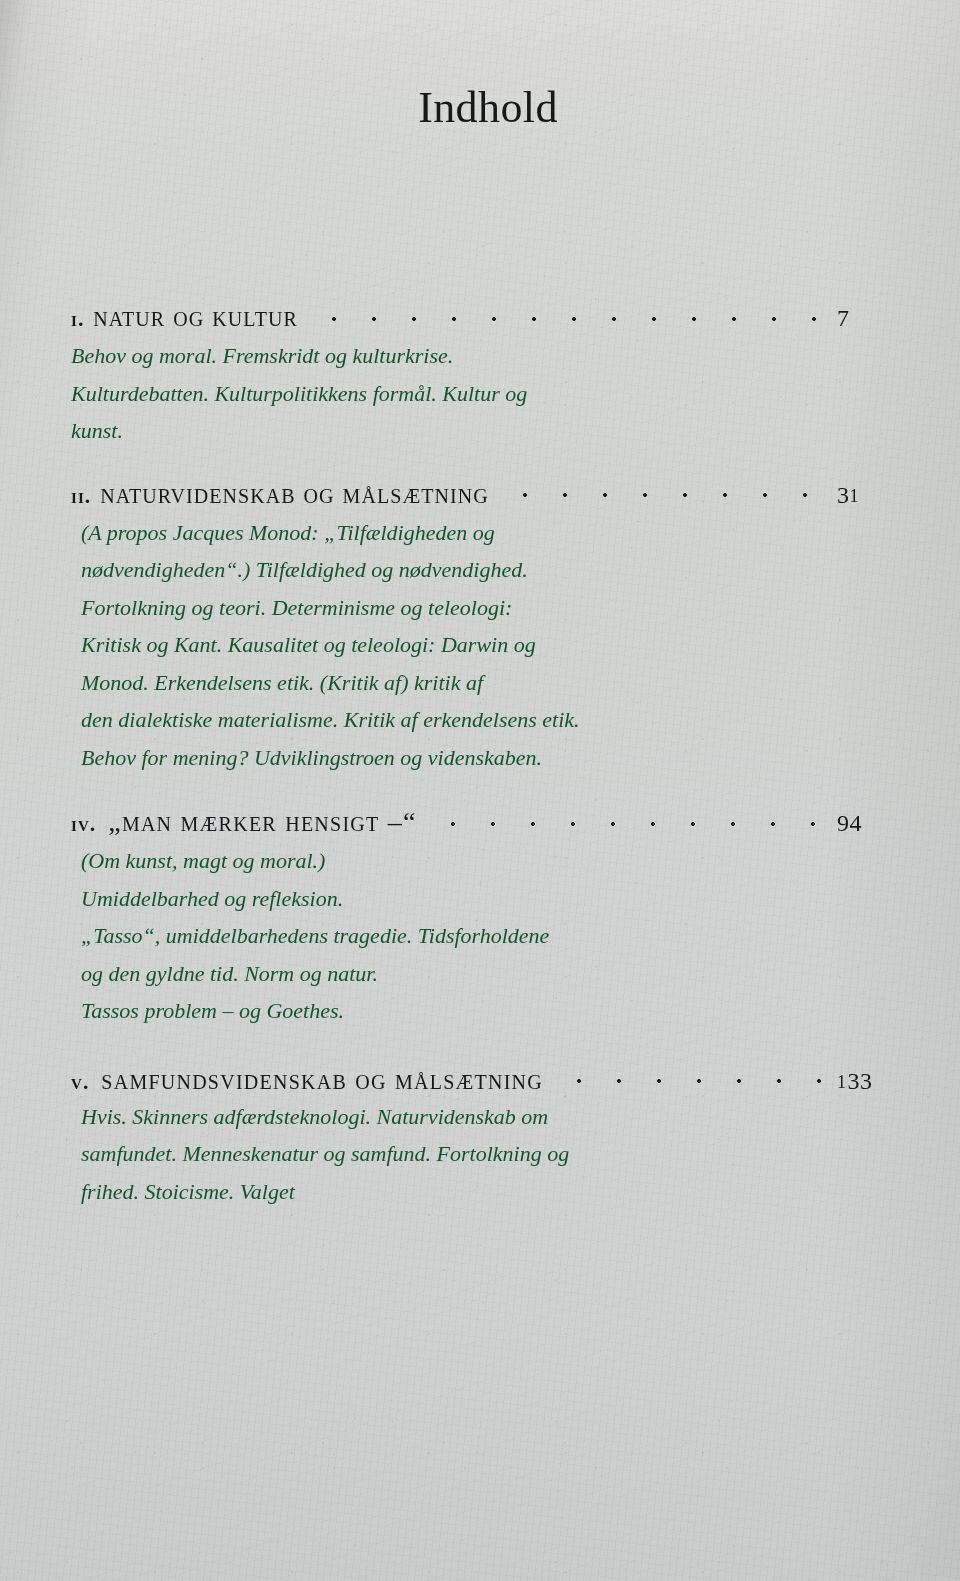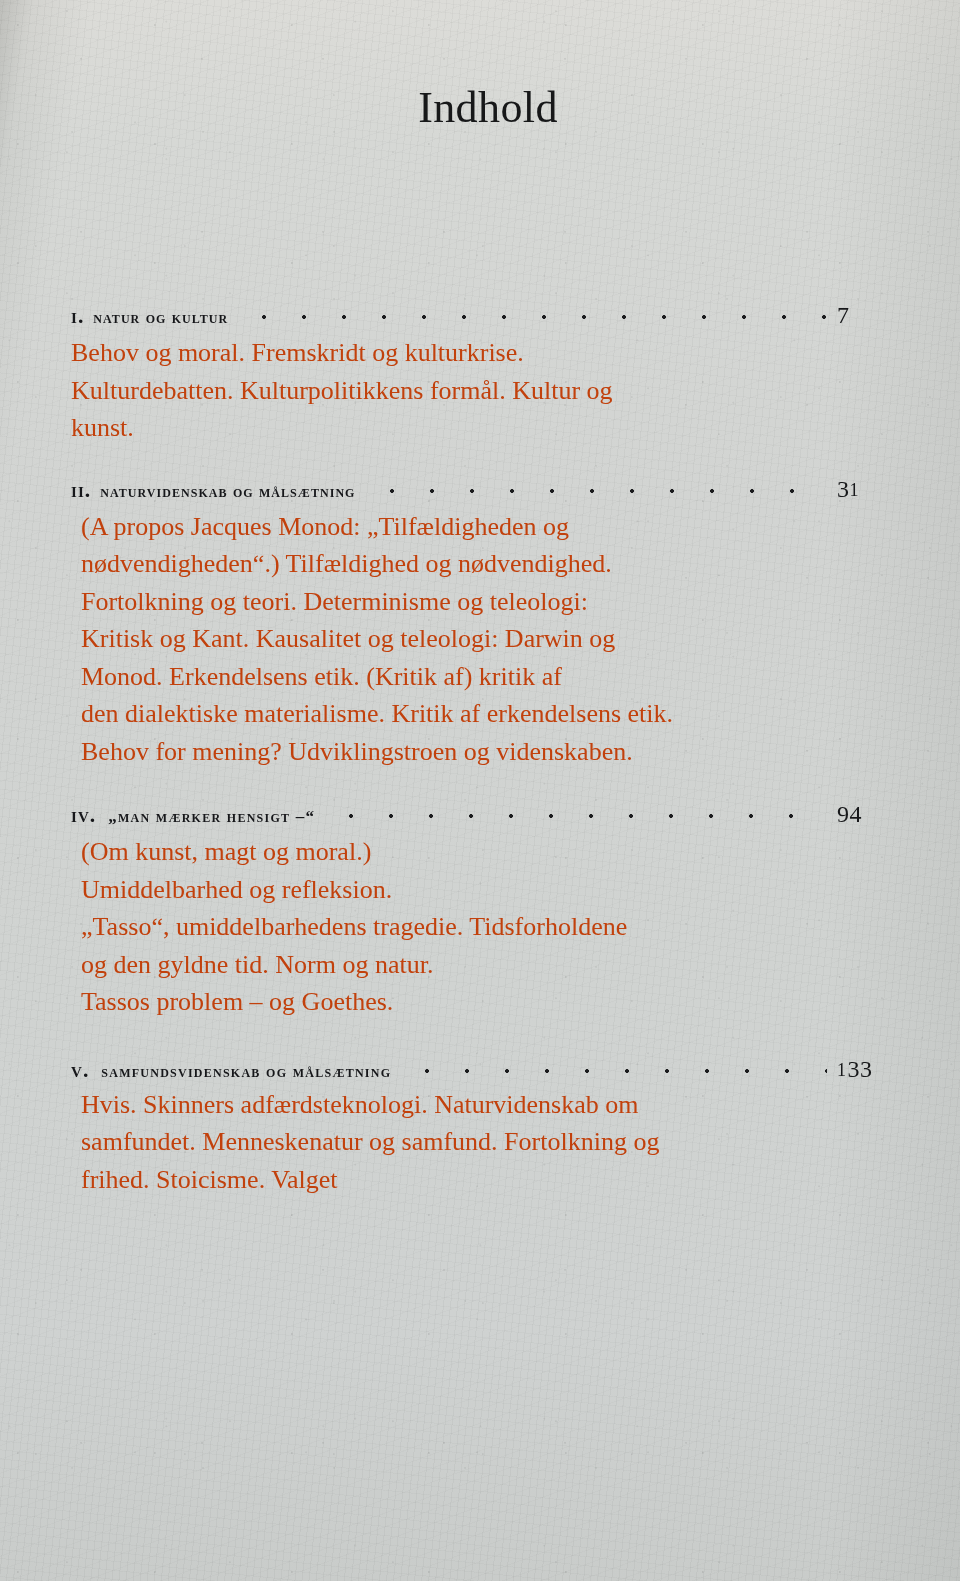--- a/index.html
+++ b/index.html
@@ -108,26 +108,26 @@
   .entry:last-child { margin-bottom: 0; }
 
   .entry-head {
     display: flex;
     align-items: baseline;
     width: 100%;
     white-space: nowrap;
   }
 
   .entry-title {
-    font-size: 17px;
+    font-size: 28px;
     line-height: 1.0;
     font-variant: small-caps;
     text-transform: lowercase;
     letter-spacing: 1.05px;
-    font-weight: 700;
+    font-weight: 400;
     color: #16171a;
     flex: 0 0 auto;
   }
   
   .entry-num {
     font-size: 21.5px;
     font-variant: small-caps;
     text-transform: lowercase;
     letter-spacing: 1.05px;
     font-weight: 700;
@@ -171,25 +171,26 @@
   
   .os-one {
     font-size: 18px;
     position: relative;
     top: -1px;
     letter-spacing: 1.5px;
   }
 
   .entry-desc {
     margin-top: 5px;
-    font-size: 26px;
+    font-size: 22px;
     line-height: 37.5px;
     font-weight: 400;
-    color: #c2410c;
+    color: #14532d;
     max-width: 740px;
+    font-style: italic;
   }
   .entry-desc .dl { display: block; white-space: nowrap; }
   .indent { padding-left: 10px; }
 
   
   .e1 { margin-bottom: 30px; }
   .e2 { margin-bottom: 32px; }
   .e3 { margin-bottom: 31px; }
   .e4 { margin-bottom: 36px; }
 

